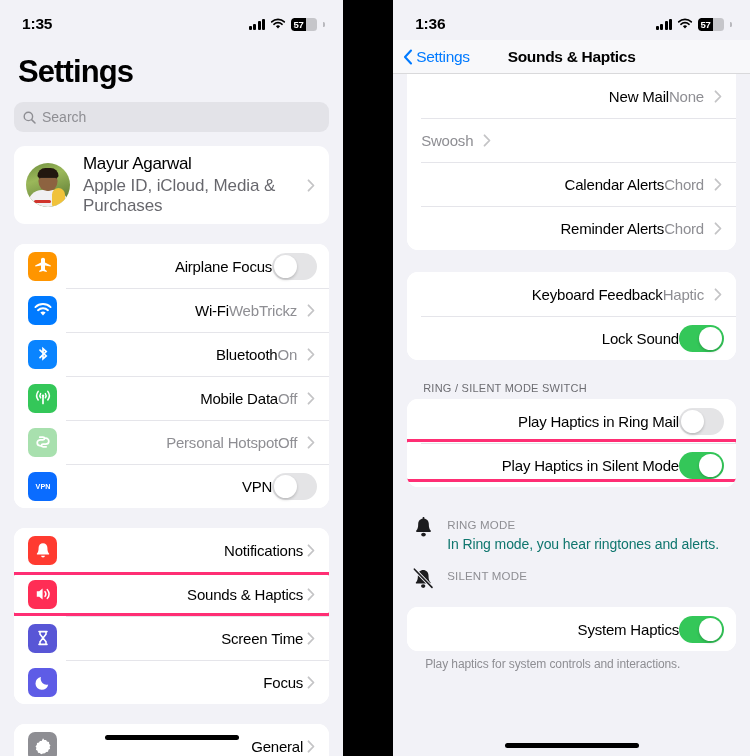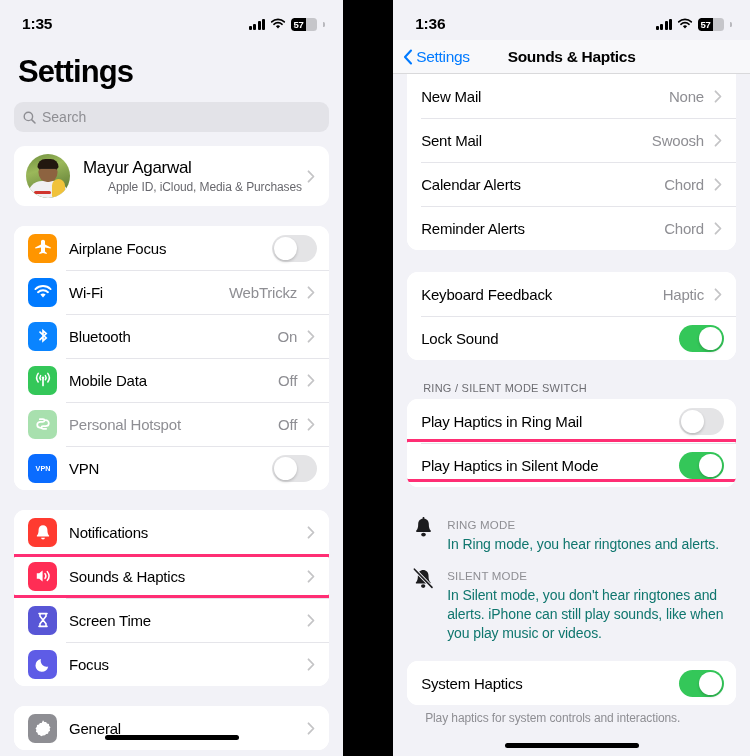--- a/index.html
+++ b/index.html
@@ -66,21 +66,21 @@
     background: #E3E3E8; display: flex; align-items: center; padding: 0 9px; gap: 6px;
   }
   .searchbar .ph { font-size: 14px; color: #8E8E93; }
 
   .group {
     background: #fff; border-radius: 11px; margin: 0 14px 20px 14px; overflow: hidden;
     position: relative;
   }
   .row {
     display: flex; align-items: center; min-height: 44px; padding-left: 14px;
-    position: relative; background: #fff;
+    position: relative; background: #fff; text-align: right;
   }
   .row + .row::before {
     content: ""; position: absolute; left: 52px; right: 0; top: 0; height: 1px; background: #E5E5EA;
   }
   .row.noicon + .row.noicon::before { left: 14px; }
   .ico {
     width: 29px; height: 29px; border-radius: 7px; flex: 0 0 29px;
     display: flex; align-items: center; justify-content: center;
     color: #fff; margin-right: 12px;
   }
@@ -115,21 +115,21 @@
   .avatar .scarf {
     position: absolute; right: 5px; bottom: 0; width: 13px; height: 19px;
     border-radius: 7px 7px 3px 3px; background: #f0c23a;
   }
   .avatar .stripe {
     position: absolute; left: 8px; bottom: 4px; width: 17px; height: 3px;
     background: #d0342c; border-radius: 2px;
   }
   .profile-text { flex: 1; }
   .profile-name { font-size: 17px; color: #000; letter-spacing: -0.3px; }
-  .profile-sub { font-size: 12px; color: #3C3C43; opacity: .78; margin-top: 2px; letter-spacing: -0.1px; margin-left: 25px; }
+  .profile-sub { font-size: 17px; color: #3C3C43; opacity: .78; margin-top: 2px; letter-spacing: -0.1px; }
 
   
   .toggle {
     width: 45px; height: 27px; border-radius: 14px; position: relative;
     margin-right: 12px; flex: 0 0 45px; background: #E4E4E6;
   }
   .toggle.on { background: #34C759; }
   .toggle .knob {
     position: absolute; top: 2px; left: 2px; width: 23px; height: 23px; border-radius: 50%;
     background: #fff; box-shadow: 0 1.5px 3px rgba(0,0,0,.2);
@@ -450,21 +450,20 @@
           <div class="row noicon">
             <span class="row-label">New Mail</span>
             <span class="row-value">None</span>
             <span class="chev">
               <svg width="8" height="13" viewBox="0 0 8 13">
                 <path d="M1.5 1.3 6.5 6.5 1.5 11.7" stroke="#C4C4C6" stroke-width="1.8" fill="none" stroke-linecap="round" stroke-linejoin="round"></path>
               </svg>
             </span>
           </div>
           <div class="row noicon">
-            <span class="row-label">Sent Mail</span>
             <span class="row-value">Swoosh</span>
             <span class="chev">
               <svg width="8" height="13" viewBox="0 0 8 13">
                 <path d="M1.5 1.3 6.5 6.5 1.5 11.7" stroke="#C4C4C6" stroke-width="1.8" fill="none" stroke-linecap="round" stroke-linejoin="round"></path>
               </svg>
             </span>
           </div>
           <div class="row noicon">
             <span class="row-label">Calendar Alerts</span>
             <span class="row-value">Chord</span>
@@ -538,21 +537,20 @@
           <span class="mode-icon">
             <svg width="21" height="21" viewBox="0 0 21 21">
                 <path d="M10.2 2.1c-3 0-5.3 2.4-5.3 5.4 0 3.6-.6 5.5-1.9 6.8-.5.5-.2 1.3.5 1.3h13.4c.7 0 1-.8.5-1.3-1.3-1.3-1.9-3.2-1.9-6.8 0-3-2.3-5.4-5.3-5.4z" fill="#1c1c1e"></path>
                 <ellipse cx="10.2" cy="18.1" rx="2.2" ry="1.8" fill="#1c1c1e"></ellipse>
                 <path d="M1.4 1.2 19 19.4" stroke="#F2F2F7" stroke-width="3.4" stroke-linecap="round"></path>
                 <path d="M1.4 1.2 19 19.4" stroke="#1c1c1e" stroke-width="1.6" stroke-linecap="round"></path>
               </svg>
           </span>
           <span>
             <span class="mode-title">SILENT MODE</span>
-            <div class="mode-desc">In Silent mode, you don't hear ringtones and alerts. iPhone can still play sounds, like when you play music or videos.</div>
           </span>
         </div>
       </div>
 
       <div class="group" id="grp-haptics" style="margin-bottom:0;">
           <div class="row noicon">
             <span class="row-label">System Haptics</span>
             <span class="toggle on">
               <span class="knob"></span>
             </span>

